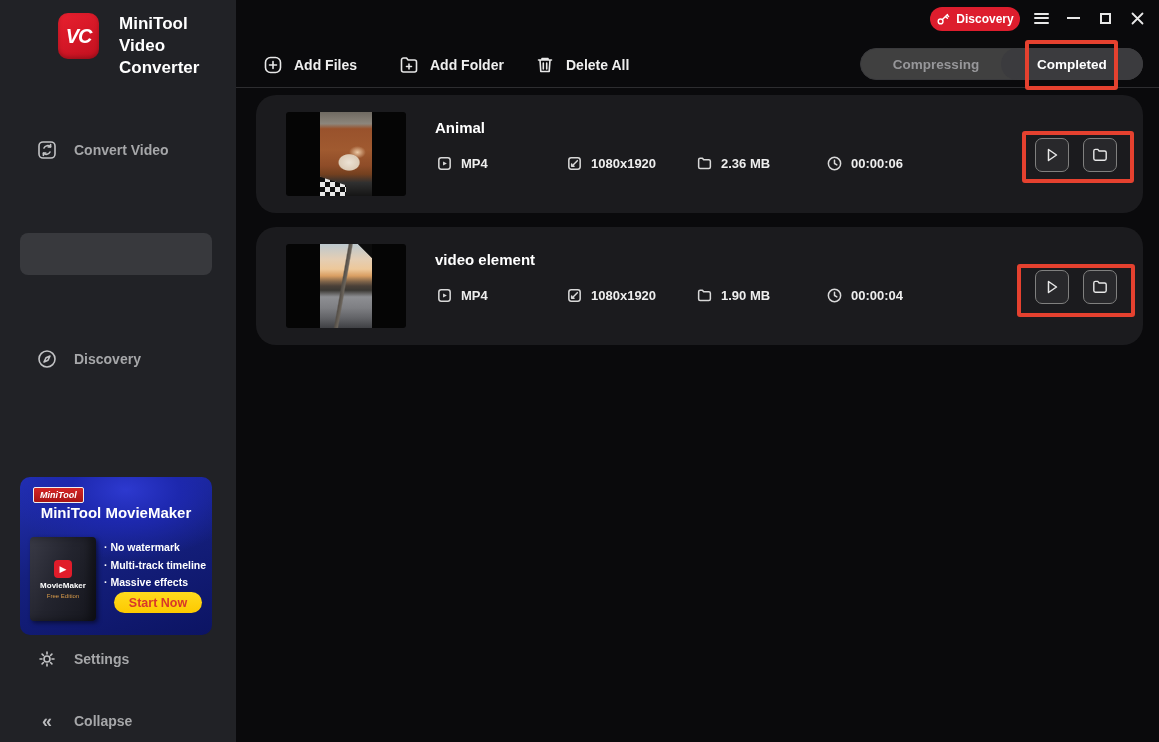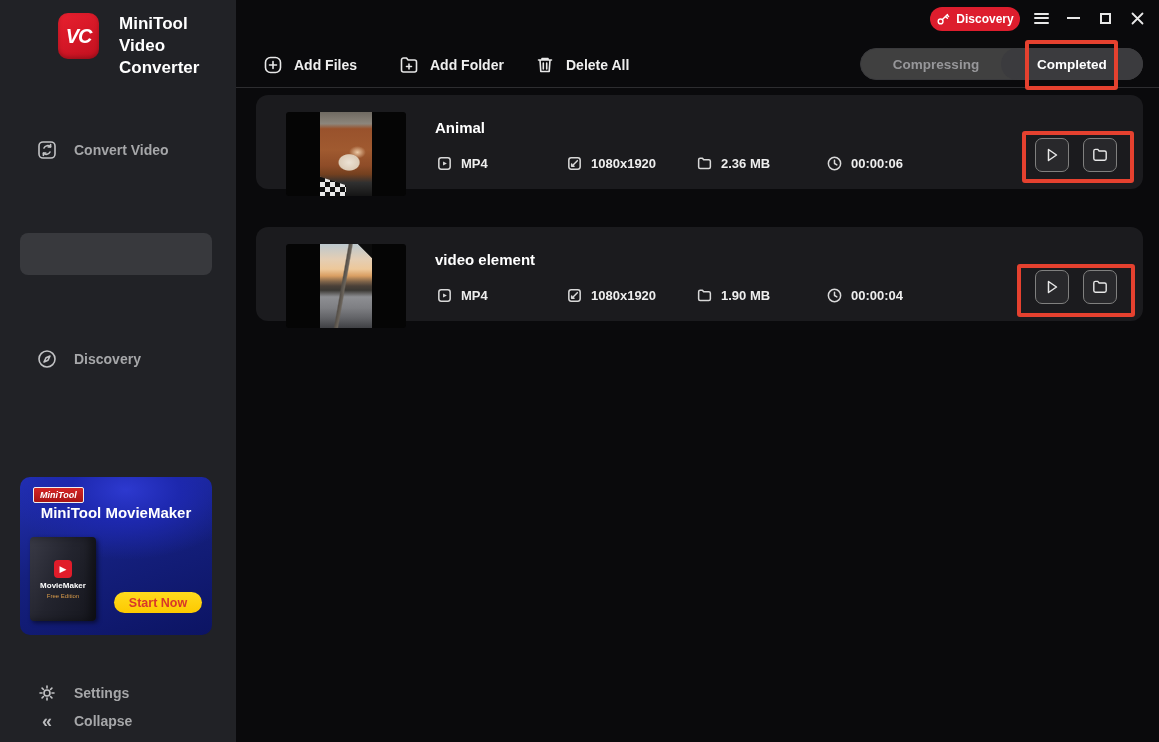--- a/index.html
+++ b/index.html
@@ -66,21 +66,21 @@
 
   
   .tabs{position:absolute;left:860px;top:48px;width:283px;height:32px;border-radius:16px;
     background:#404040;border:1px solid #3a3a3d;}
   .tab-compressing{position:absolute;left:0;top:0;width:150px;height:100%;display:flex;align-items:center;
     justify-content:center;color:#97979a;font-weight:bold;font-size:13.5px;cursor:pointer;}
   .tab-completed{position:absolute;right:-1px;top:-1px;width:142px;height:32px;border-radius:16px;background:#3b3b3e;
     display:flex;align-items:center;justify-content:center;color:#fff;font-weight:bold;font-size:13.5px;cursor:pointer;}
 
   
-  .card{position:absolute;left:256px;width:887px;height:94px;background:var(--card);border-radius:12px;padding-left:16px;}
+  .card{position:absolute;left:256px;width:887px;height:118px;background:var(--card);border-radius:20px;padding-left:16px;}
   .card1{top:95px;} .card2{top:227px;}
   .thumb{position:absolute;left:30px;top:17px;width:120px;height:84px;border-radius:3px;background:#050505;overflow:hidden;}
   .strip{position:absolute;left:34px;top:0;width:52px;height:84px;}
   .strip-cat{background:
       radial-gradient(18px 14px at 56% 60%, #ece2d4 0%, #dcccb8 55%, rgba(0,0,0,0) 62%),
       radial-gradient(12px 9px at 72% 48%, #eccaa6 0%, rgba(0,0,0,0) 70%),
       linear-gradient(180deg,#6f6a62 0%,#8d867c 14%,#99522c 20%,#a05a30 45%,#8e4c28 64%,#74401f 74%,#303030 84%,#151515 100%);}
   .strip-cat::after{content:"";position:absolute;left:0;bottom:0;width:26px;height:24px;
       background:repeating-conic-gradient(#101010 0% 25%, #e8e8e8 0% 50%) 0 0/10px 10px;
       clip-path:polygon(0 20%,100% 55%,100% 100%,0 100%);}
@@ -143,24 +143,29 @@
     </div>
 
     <div class="promo">
       <div class="promo-badge">MiniTool</div>
       <div class="promo-title">MiniTool MovieMaker</div>
       <div class="promo-box">
         <div class="box-logo">▶</div>
         <div class="box-name">MovieMaker</div>
         <div class="box-sub">Free Edition</div>
       </div>
+      <div class="promo-feats">
+        <div>· No watermark</div>
+        <div>· Multi-track timeline</div>
+        <div>· Massive effects</div>
+      </div>
       <button class="promo-cta">Start Now</button>
     </div>
 
-    <div class="nav-item" style="top:677px">
+    <div class="nav-item" style="top:643px">
       <span class="nicon">
         <svg class="sicon" width="22" height="22" viewBox="0 0 22 22">
             <circle cx="11" cy="11" r="3"></circle>
             <path d="M11 4v2M11 16v2M18 11h-2M6 11H4M15.9 6.1l-1.4 1.4M7.5 14.5l-1.4 1.4M15.9 15.9l-1.4-1.4M7.5 7.5L6.1 6.1"></path>
           </svg>
       </span>
       <span class="nlabel">Settings</span>
     </div>
 
     <div class="nav-item" style="top:705px">

